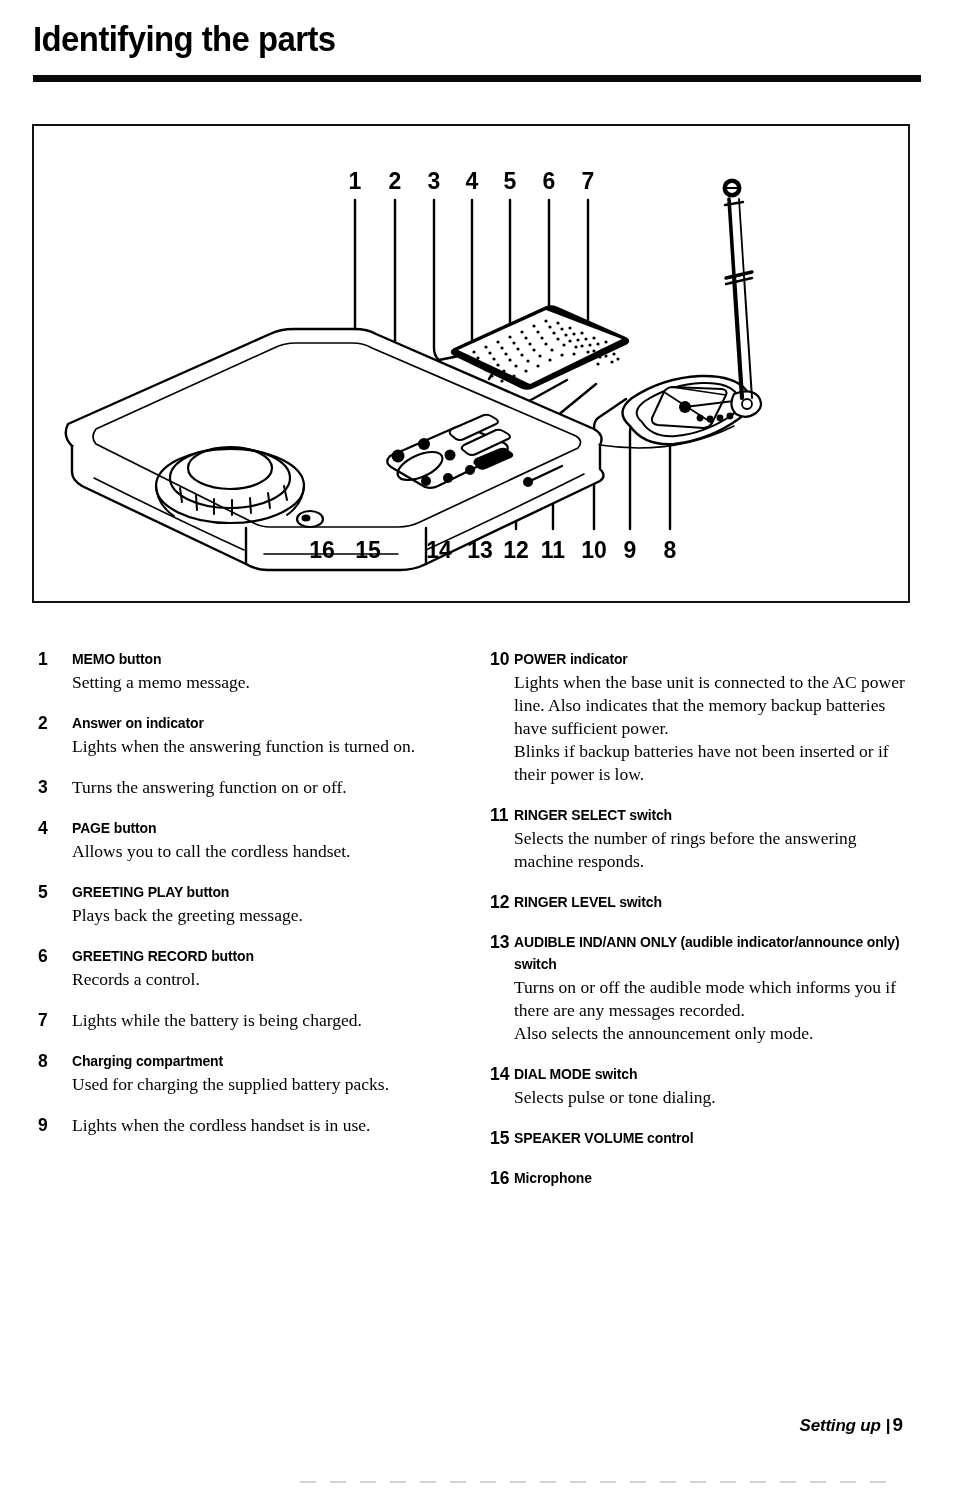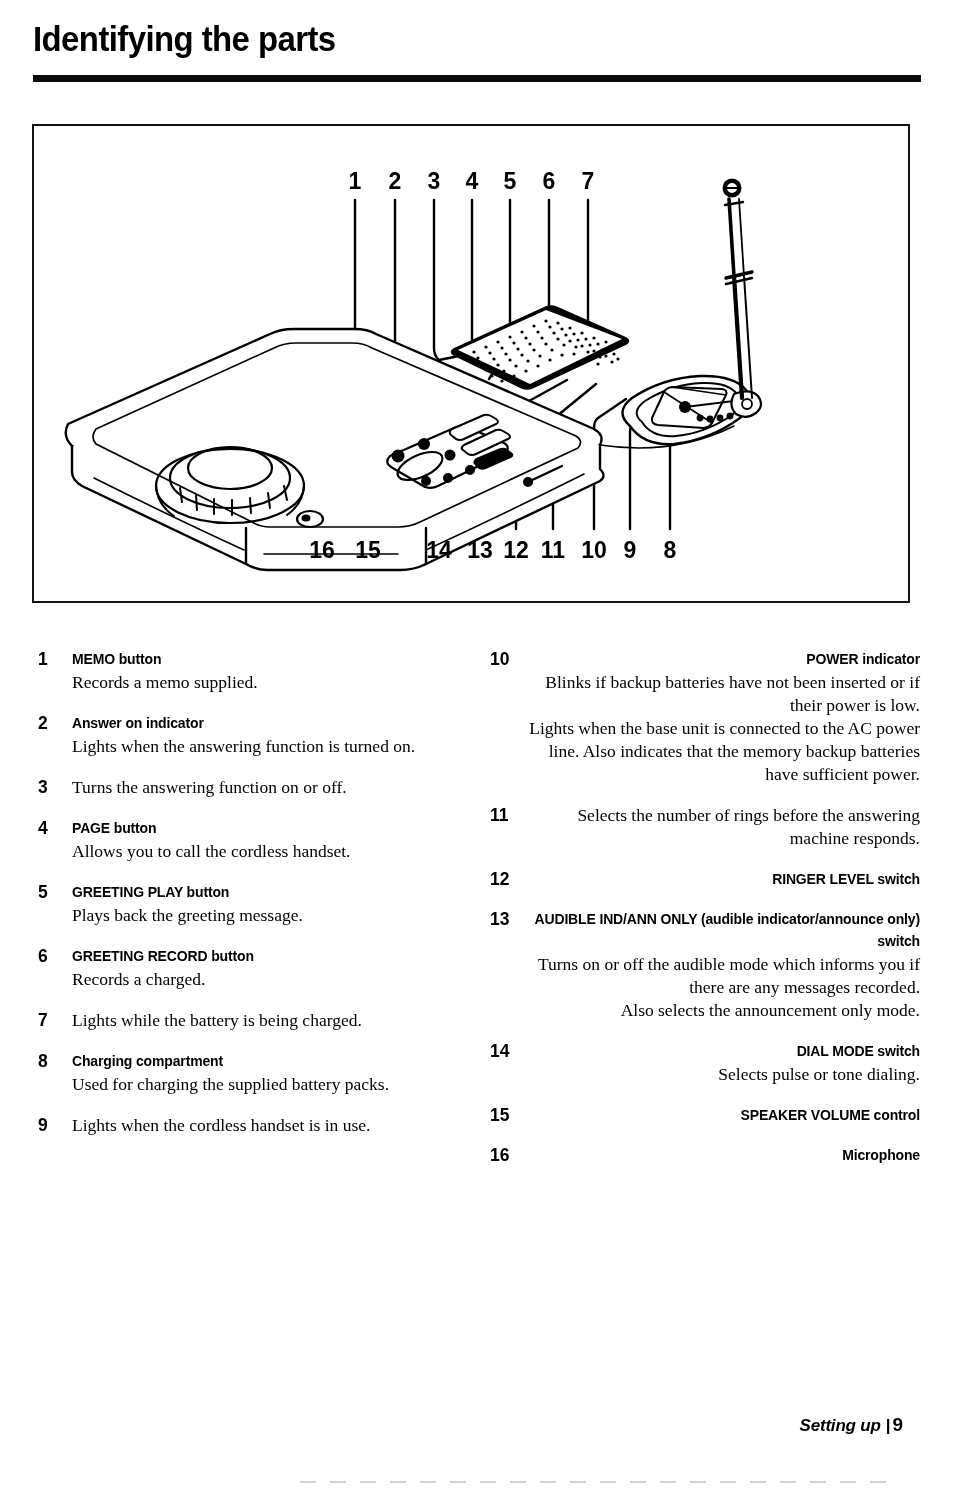--- a/index.html
+++ b/index.html
@@ -106,21 +106,21 @@
     font-family: "Liberation Serif", serif;
     font-size: 17.5px;
     line-height: 23px;
     color: #000;
     margin-top: 1px;
   }
   .part-desc .para { display: block; }
 
   
   .col-right .part-num { width: 38px; }
-  .col-right .part-body { margin-left: 24px; text-align: right; }
+  .col-right .part-body { margin-left: 24px; }
 
   
   .footer {
     position: absolute;
     right: 51px;
     bottom: 54px;
     font-family: "Liberation Sans", sans-serif;
     font-weight: bold;
     font-size: 17px;
     line-height: 20px;
@@ -405,21 +405,21 @@
   </svg>
 </div>
 
 <div class="columns">
   <div class="col col-left" id="col-left">
       <div class="part-item">
         <div class="part-num">1</div>
         <div class="part-body">
           <div class="part-title">MEMO button</div>
           <div class="part-desc">
-            <span class="para">Records a memo supplied.</span>
+            <span class="para">Setting a memo message.</span>
           </div>
         </div>
       </div>
       <div class="part-item">
         <div class="part-num">2</div>
         <div class="part-body">
           <div class="part-title">Answer on indicator</div>
           <div class="part-desc">
             <span class="para">Lights when the answering function is turned on.</span>
           </div>
@@ -449,21 +449,21 @@
           <div class="part-desc">
             <span class="para">Plays back the greeting message.</span>
           </div>
         </div>
       </div>
       <div class="part-item">
         <div class="part-num">6</div>
         <div class="part-body">
           <div class="part-title">GREETING RECORD button</div>
           <div class="part-desc">
-            <span class="para">Records a charged.</span>
+            <span class="para">Records a control.</span>
           </div>
         </div>
       </div>
       <div class="part-item">
         <div class="part-num">7</div>
         <div class="part-body">
           <div class="part-desc">
             <span class="para">Lights while the battery is being charged.</span>
           </div>
         </div>
@@ -485,28 +485,29 @@
           </div>
         </div>
       </div>
     </div>
   <div class="col col-right" id="col-right">
       <div class="part-item">
         <div class="part-num">10</div>
         <div class="part-body">
           <div class="part-title">POWER indicator</div>
           <div class="part-desc">
+            <span class="para">Lights when the base unit is connected to the AC power line. Also indicates that the memory backup batteries have sufficient power.</span>
             <span class="para">Blinks if backup batteries have not been inserted or if their power is low.</span>
-            <span class="para">Lights when the base unit is connected to the AC power line. Also indicates that the memory backup batteries have sufficient power.</span>
           </div>
         </div>
       </div>
       <div class="part-item">
         <div class="part-num">11</div>
         <div class="part-body">
+          <div class="part-title">RINGER SELECT switch</div>
           <div class="part-desc">
             <span class="para">Selects the number of rings before the answering machine responds.</span>
           </div>
         </div>
       </div>
       <div class="part-item">
         <div class="part-num">12</div>
         <div class="part-body">
           <div class="part-title">RINGER LEVEL switch</div>
         </div>

